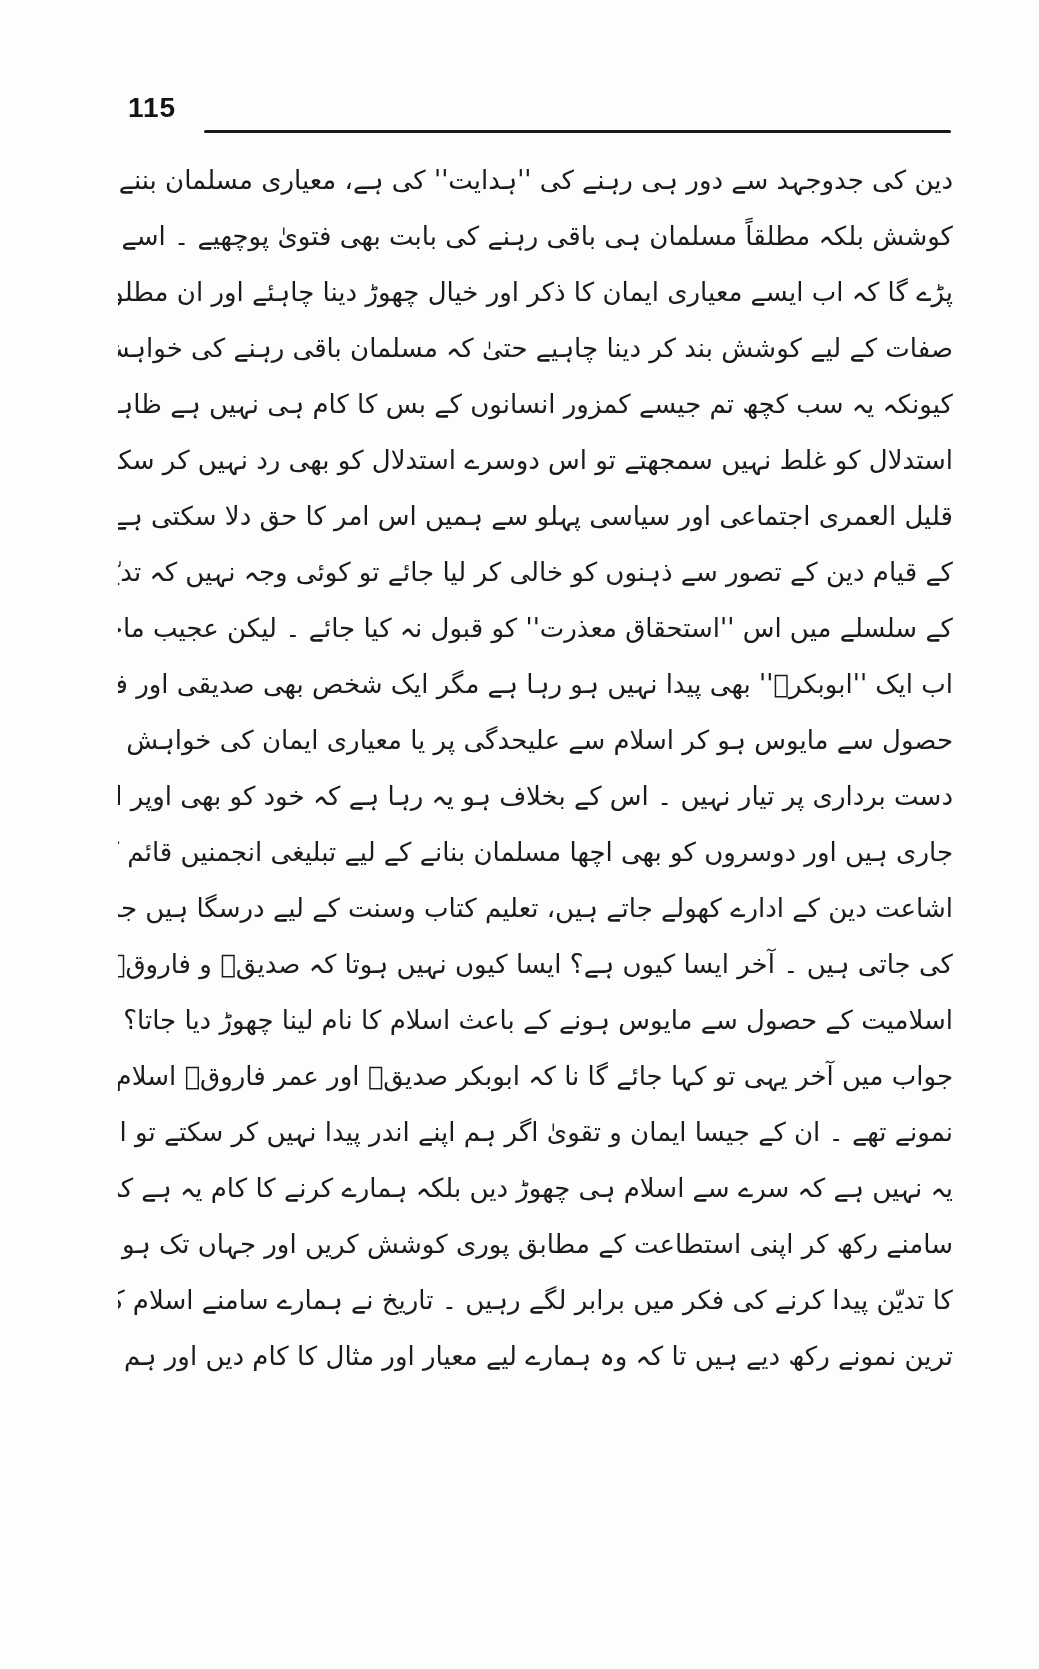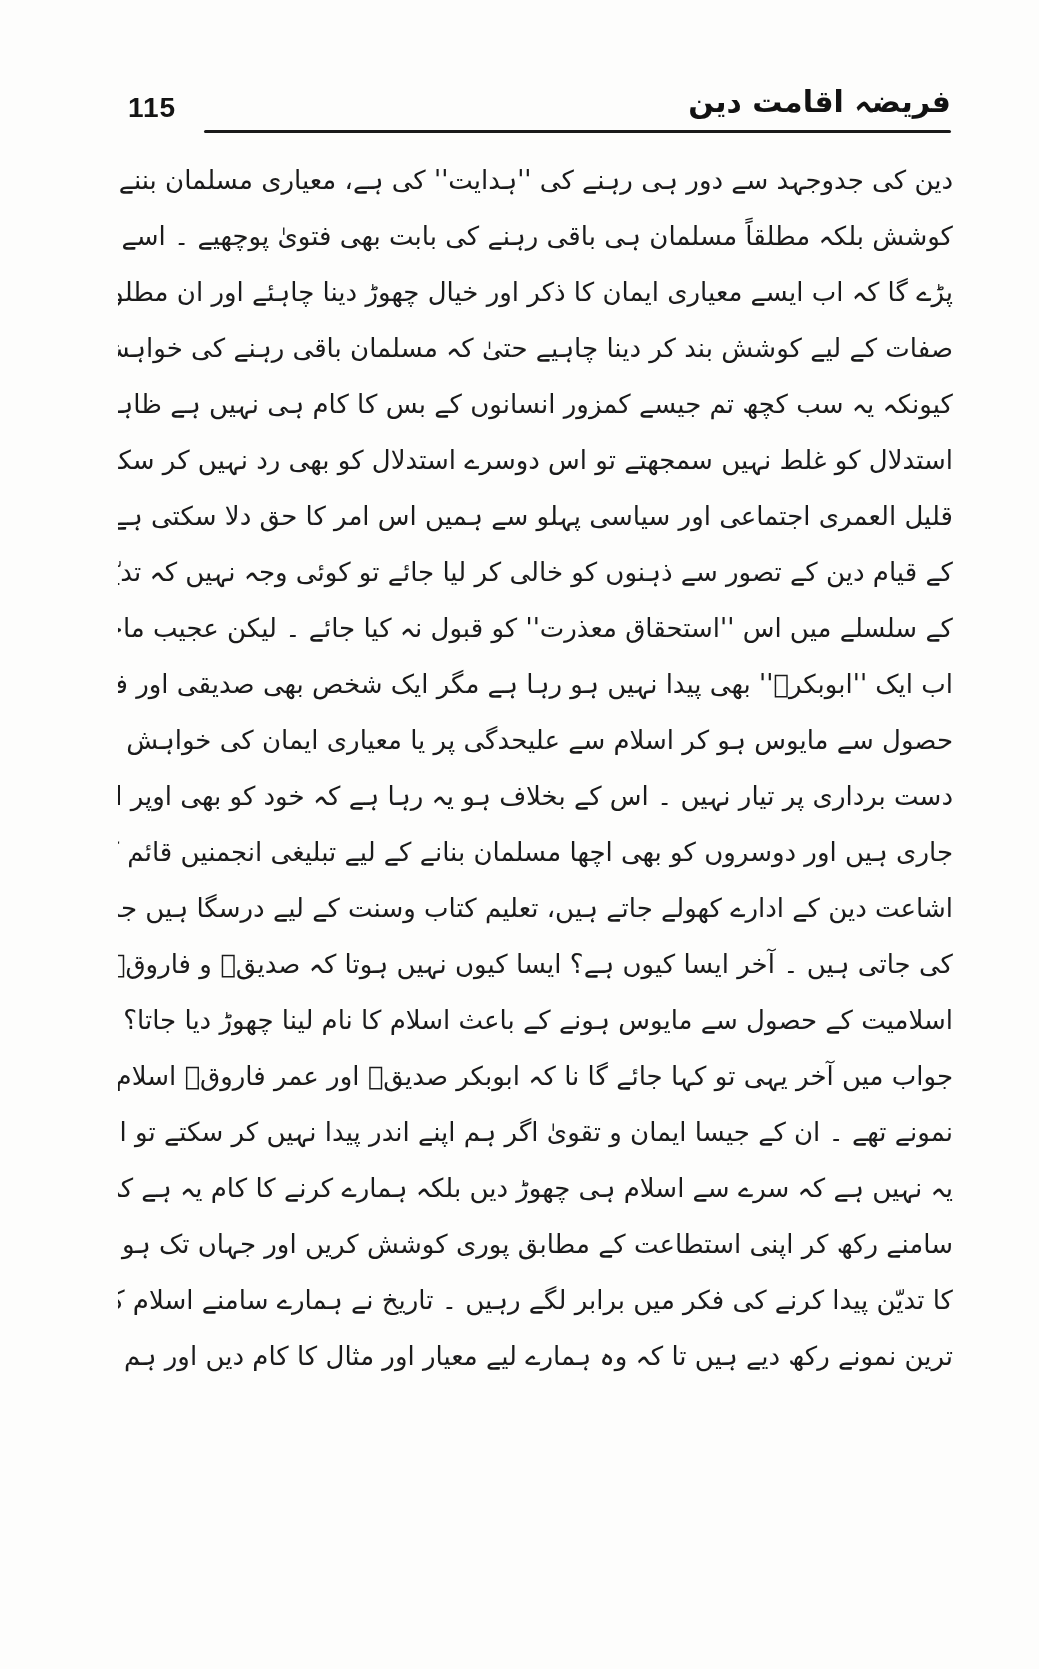--- a/index.html
+++ b/index.html
@@ -65,21 +65,20 @@
   }
   
 </style>
 </head>
 <body>
 
 <div class="page">
 
   <div class="page-number">115</div>
 
-  <div class="header-title">فریضہ اقامت دین</div>
 
   <div class="header-divider"></div>
 
   <div class="text-block" dir="rtl">
     <span class="text-line">دین کی جدوجہد سے دور ہی رہنے کی ''ہدایت'' کی ہے، معیاری مسلمان بننے کی خواہش اور</span>
     <span class="text-line">کوشش بلکہ مطلقاً مسلمان ہی باقی رہنے کی بابت بھی فتویٰ پوچھیے ۔ اسے یقیناً فتویٰ یہی دینا</span>
     <span class="text-line">پڑے گا کہ اب ایسے معیاری ایمان کا ذکر اور خیال چھوڑ دینا چاہئے اور ان مطلوبہ مثالی</span>
     <span class="text-line">صفات کے لیے کوشش بند کر دینا چاہیے حتیٰ کہ مسلمان باقی رہنے کی خواہش بھی غلط ہوگی</span>
     <span class="text-line">کیونکہ یہ سب کچھ تم جیسے کمزور انسانوں کے بس کا کام ہی نہیں ہے ظاہر ہے کہ اگر آپ پہلے</span>
     <span class="text-line">استدلال کو غلط نہیں سمجھتے تو اس دوسرے استدلال کو بھی رد نہیں کر سکتے ۔ اگر خلافت راشدہ کی</span>

